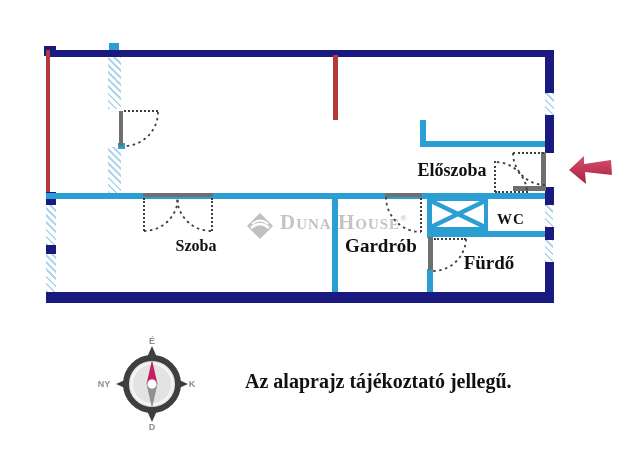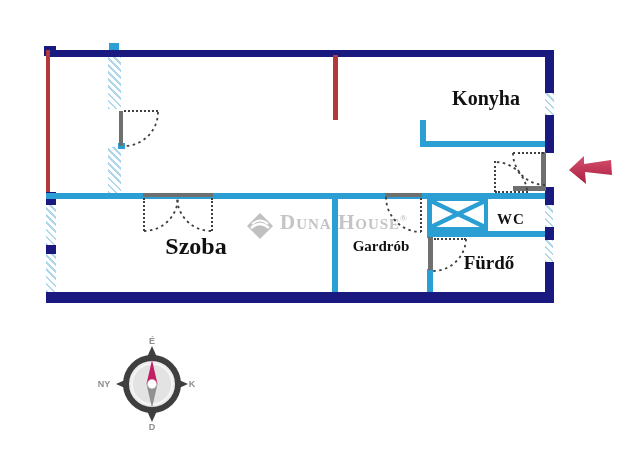--- a/index.html
+++ b/index.html
@@ -139,19 +139,20 @@
     <circle cx="40" cy="50" r="20" fill="#e3e3e3" stroke="#f7f7f7" stroke-width="1.5"></circle>
     <polygon points="40,26 34.5,50 45.5,50" fill="var(--compass-needle)"></polygon>
     <polygon points="40,74 34.5,50 45.5,50" fill="var(--compass-gray)"></polygon>
     <circle cx="40" cy="50" r="4.5" fill="#ffffff" stroke="#dddddd" stroke-width="0.5"></circle>
   </svg>
   <div class="cmp-label" style="left:152px;top:341px">É</div>
   <div class="cmp-label" style="left:192px;top:384px">K</div>
   <div class="cmp-label" style="left:152px;top:427px">D</div>
   <div class="cmp-label" style="left:104px;top:384px">NY</div>
 
-  <div class="room-label" style="left:486px;top:98px;font-size:20px">Konyha</div>
+  <div class="room-label" style="left:452px;top:170px;font-size:18px">Előszoba</div>
   <div class="room-label" style="left:511px;top:219px;font-size:15px;letter-spacing:1px">WC</div>
-  <div class="room-label" style="left:196px;top:246px;font-size:24px">Szoba</div>
-  <div class="room-label" style="left:381px;top:246px;font-size:15px">Gardrób</div>
+  <div class="room-label" style="left:196px;top:246px;font-size:16px">Szoba</div>
+  <div class="room-label" style="left:381px;top:246px;font-size:19px">Gardrób</div>
   <div class="room-label" style="left:489px;top:263px;font-size:19px">Fürdő</div>
 
+  <div id="disclaimer">Az alaprajz tájékoztató jellegű.</div>
 </div>
 
 </body></html>

